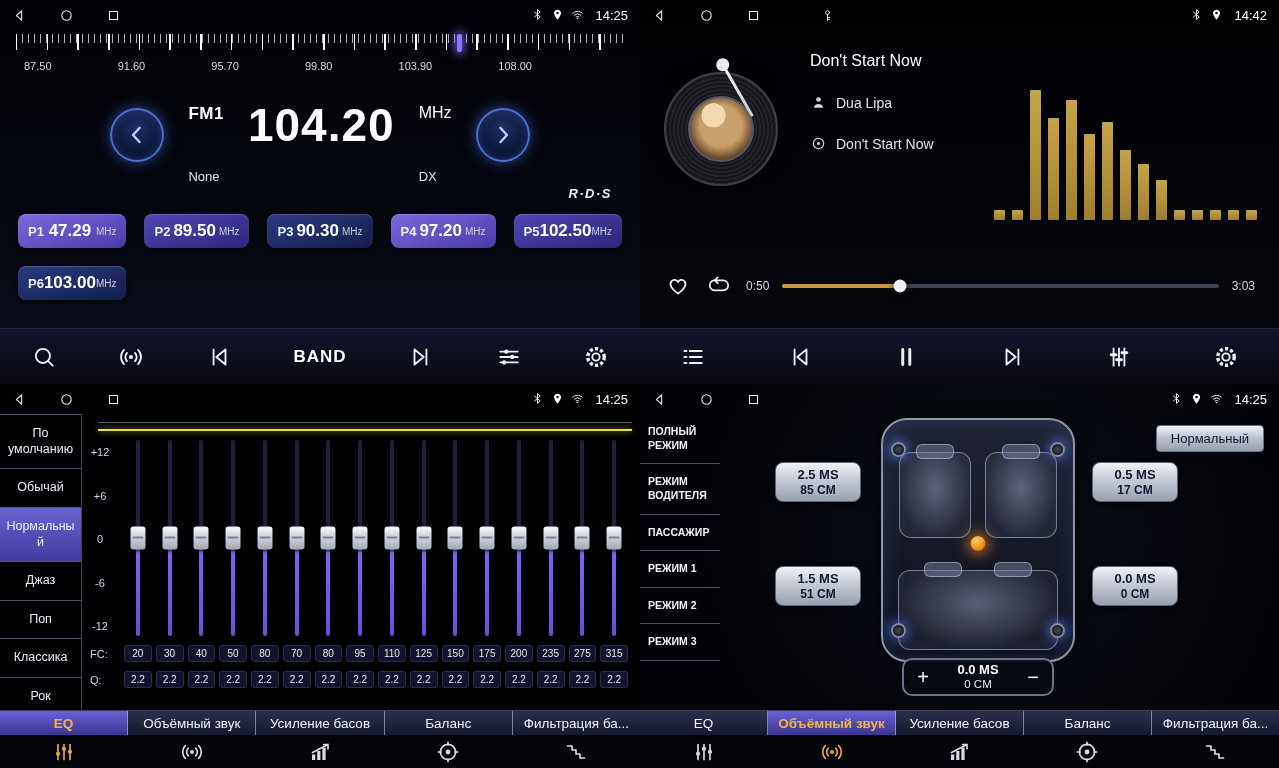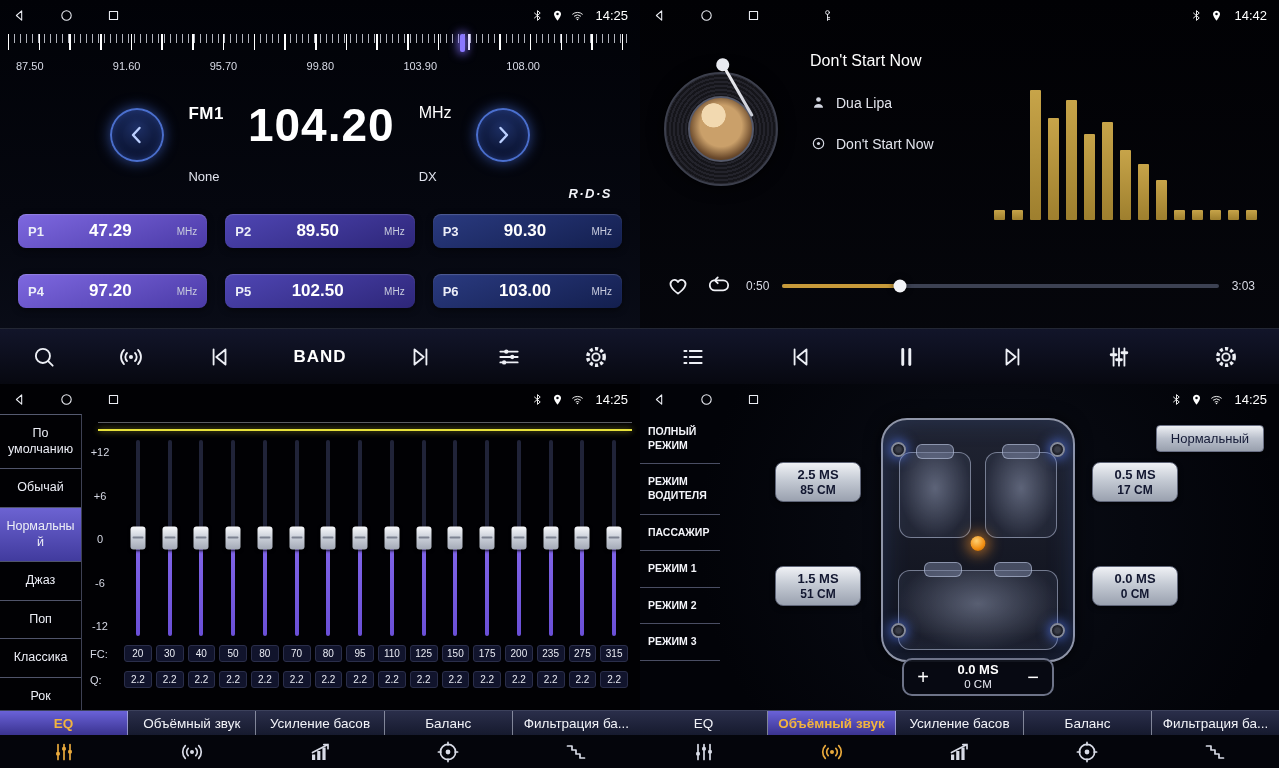--- a/index.html
+++ b/index.html
@@ -15,44 +15,44 @@
   svg .st{fill:none;stroke:currentColor;stroke-width:1.7;stroke-linecap:round;stroke-linejoin:round}
   svg .stw{fill:none;stroke:currentColor;stroke-width:2.7;stroke-linecap:round}
   svg .stb{fill:none;stroke:currentColor;stroke-width:2.4;stroke-linecap:round;stroke-linejoin:round}
   svg .fl{fill:currentColor}
 
   
   .statusbar{height:30px;min-height:30px;display:flex;justify-content:space-between;align-items:center;padding:0 12px}
   .nav-keys{display:flex;gap:32px;align-items:center}
   .nav-icon{width:15px;height:15px;color:#eceef4;cursor:pointer}
   .key-extra{margin-left:28px;width:13px;height:13px}
-  .status-right{display:flex;gap:7px;align-items:center}
+  .status-right{display:flex;gap:7px;align-items:flex-start}
   .stat-icon{width:13px;height:13px;color:#fff}
   .status-time{font-size:13px;margin-left:4px;color:#fff}
 
   
   .radio-panel{background:linear-gradient(180deg,#010207 0%,#05070f 55%,#0b0e1a 100%)}
-  .ruler{position:relative;height:50px;margin:4px 8px 0}
+  .ruler{position:relative;height:50px;margin:4px 16px 0}
   .ticks-minor{position:absolute;top:0;left:0;right:0;height:9px;background:repeating-linear-gradient(90deg,rgba(235,238,248,.75) 0 1px,transparent 1px 6px)}
   .ticks-major{position:absolute;top:0;left:0;right:0;height:16px;background:repeating-linear-gradient(90deg,#fff 0 1.5px,transparent 1.5px 30.7px)}
   .tuner-indicator{position:absolute;top:0;height:18px;width:5px;border-radius:2px;background:#8a78ff;box-shadow:0 0 10px 2px rgba(130,110,255,.85)}
   .scale-labels{position:absolute;top:26px;left:0;right:0;display:flex;justify-content:space-between;padding:0 92px 0 8px}
   .scale-label{font-size:11px;color:#d8dbe6}
   .tuner-row{display:flex;justify-content:center;gap:24px;padding-top:14px}
   .chev-btn{width:54px;height:54px;margin-top:10px;border-radius:50%;background:radial-gradient(circle at 50% 35%,#1d2f66,#0a122e 70%);border:2px solid rgba(95,140,255,.75);box-shadow:0 0 14px rgba(80,125,255,.55),inset 0 0 10px rgba(80,125,255,.35);display:flex;align-items:center;justify-content:center}
   .chev-icon{width:24px;height:24px;color:#bcd0ff}
   .tuner-col{height:86px;display:flex;flex-direction:column;justify-content:space-between;padding-top:6px}
   .band-label{font-size:17px;font-weight:bold;letter-spacing:.5px}
   .signal-label{font-size:13px;color:#e2e4ee}
   .unit-label{font-size:16px}
   .mode-label{font-size:13px;color:#dfe2ec}
   .freq-display{font-size:46px;font-weight:bold;line-height:54px;letter-spacing:1px}
   .rds-row{display:flex;justify-content:flex-end;padding:2px 28px 0;height:22px}
   .rds-badge{font-size:13px;font-weight:bold;font-style:italic;letter-spacing:1.5px;color:#f2f3f8}
-  .presets-grid{display:grid;grid-template-columns:repeat(3,1fr);gap:26px 18px;padding:8px 18px 4px}
+  .presets-grid{display:grid;grid-template-columns:repeat(5,1fr);gap:18px 18px;padding:8px 18px 4px}
   .preset{height:34px;display:flex;align-items:center;padding:0 10px;border-radius:8px;color:#fff;box-shadow:0 2px 6px rgba(0,0,0,.5),inset 0 1px 1px rgba(255,255,255,.18)}
   .preset.purple{background:linear-gradient(160deg,#7e68e0,#4a3aa6)}
   .preset.mid{background:linear-gradient(160deg,#4f46b4,#2d2678)}
   .preset.navy{background:linear-gradient(160deg,#2a3a80,#131f4e)}
   .p-label{font-size:13px;font-weight:bold;color:#eceef8}
   .p-freq{flex:1;text-align:center;font-size:17px;font-weight:bold}
   .p-unit{font-size:10px;color:#c9cdde}
   .toolbar{margin-top:auto;height:56px;min-height:56px;display:flex;align-items:center;justify-content:space-around;background:linear-gradient(180deg,#12152a 0%,#070810 100%);border-top:1px solid rgba(120,130,160,.25)}
   .tb-icon{width:26px;height:26px;color:#eef0f6;cursor:pointer}
   .band-btn{font-size:17px;font-weight:bold;letter-spacing:1px;color:#fff}

